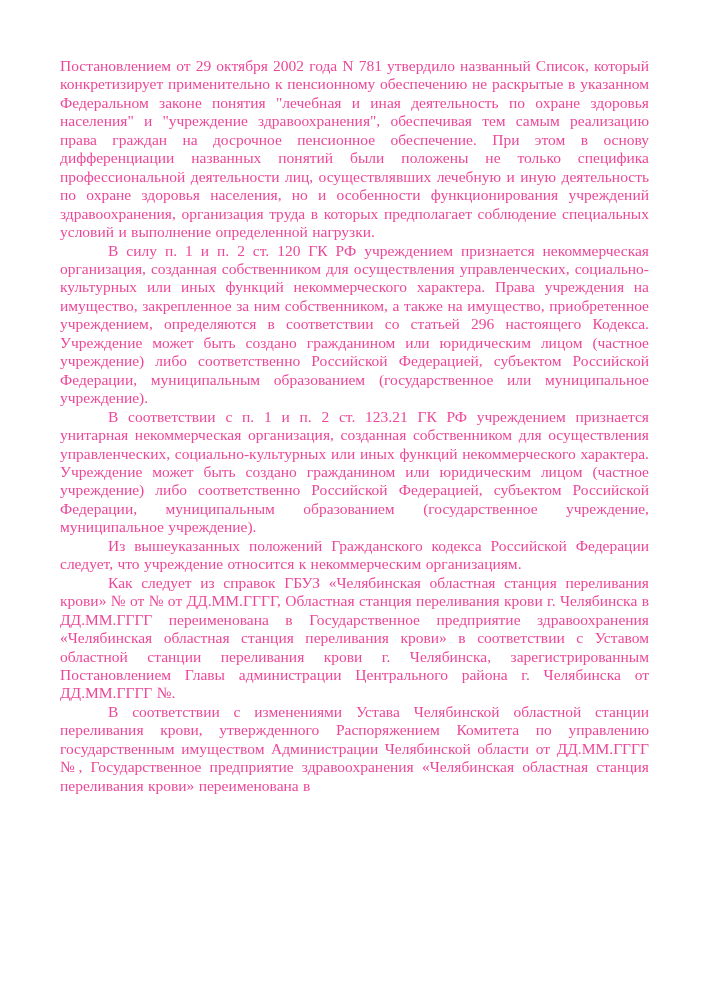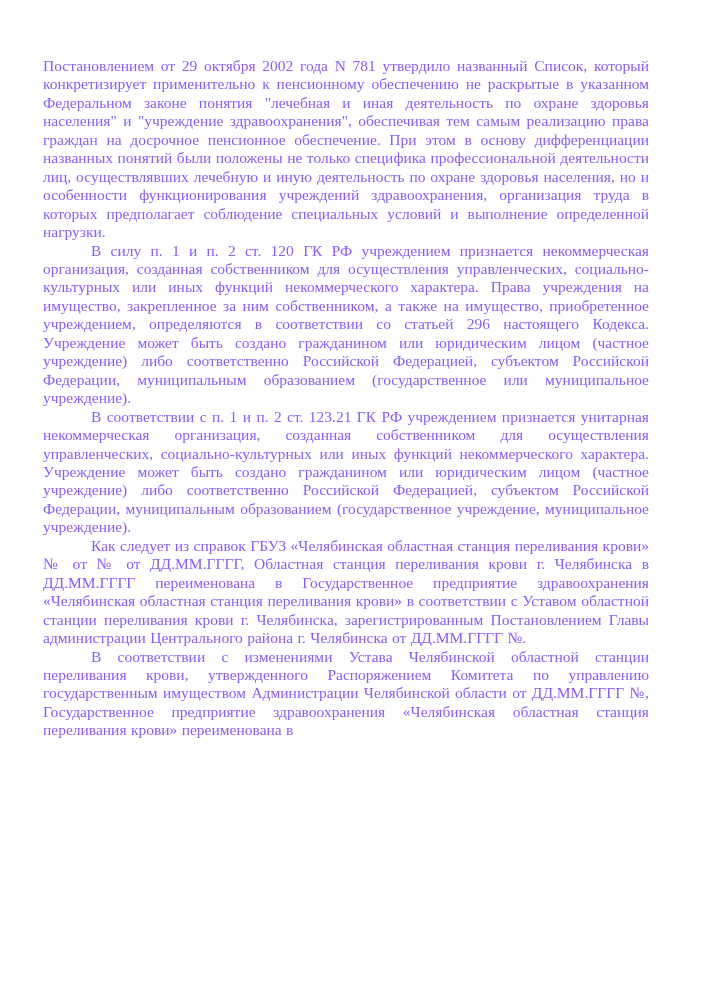--- a/index.html
+++ b/index.html
@@ -6,23 +6,23 @@
     margin: 0;
     padding: 0;
     background: #e8e8e8;
   }
   .page {
     position: relative;
     width: 707px;
     height: 1000px;
     margin: 0 auto;
     background: #ffffff;
-    color: #8b5cf6;
+    color: #ec4899;
     box-sizing: border-box;
-    padding: 57px 58px 0 43px;
+    padding: 57px 58px 0 60px;
     overflow: hidden;
   }
   .doc-body {
     font-family: "Liberation Serif", "DejaVu Serif", serif;
     font-size: 15.5px;
     line-height: 18.45px;
     text-align: justify;
     letter-spacing: 0;
   }
   .para {
@@ -36,16 +36,17 @@
   }
 </style>
 </head>
 <body>
 
 <main class="page">
   <div class="doc-body">
     <p class="para no-indent">Постановлением от 29 октября 2002 года N 781 утвердило названный Список, который конкретизирует применительно к пенсионному обеспечению не раскрытые в указанном Федеральном законе понятия "лечебная и иная деятельность по охране здоровья населения" и "учреждение здравоохранения", обеспечивая тем самым реализацию права граждан на досрочное пенсионное обеспечение. При этом в основу дифференциации названных понятий были положены не только специфика профессиональной деятельности лиц, осуществлявших лечебную и иную деятельность по охране здоровья населения, но и особенности функционирования учреждений здравоохранения, организация труда в которых предполагает соблюдение специальных условий и выполнение определенной нагрузки.</p>
     <p class="para">В силу п. 1 и п. 2 ст. 120 ГК РФ учреждением признается некоммерческая организация, созданная собственником для осуществления управленческих, социально-культурных или иных функций некоммерческого характера. Права учреждения на имущество, закрепленное за ним собственником, а также на имущество, приобретенное учреждением, определяются в соответствии со статьей 296 настоящего Кодекса. Учреждение может быть создано гражданином или юридическим лицом (частное учреждение) либо соответственно Российской Федерацией, субъектом Российской Федерации, муниципальным образованием (государственное или муниципальное учреждение).</p>
     <p class="para">В соответствии с п. 1 и п. 2 ст. 123.21 ГК РФ учреждением признается унитарная некоммерческая организация, созданная собственником для осуществления управленческих, социально-культурных или иных функций некоммерческого характера. Учреждение может быть создано гражданином или юридическим лицом (частное учреждение) либо соответственно Российской Федерацией, субъектом Российской Федерации, муниципальным образованием (государственное учреждение, муниципальное учреждение).</p>
+    <p class="para">Из вышеуказанных положений Гражданского кодекса Российской Федерации следует, что учреждение относится к некоммерческим организациям.</p>
     <p class="para">Как следует из справок ГБУЗ «Челябинская областная станция переливания крови» № от № от ДД.ММ.ГГГГ, Областная станция переливания крови г. Челябинска в ДД.ММ.ГГГГ переименована в Государственное предприятие здравоохранения «Челябинская областная станция переливания крови» в соответствии с Уставом областной станции переливания крови г. Челябинска, зарегистрированным Постановлением Главы администрации Центрального района г. Челябинска от ДД.ММ.ГГГГ №.</p>
     <p class="para">В соответствии с изменениями Устава Челябинской областной станции переливания крови, утвержденного Распоряжением Комитета по управлению государственным имуществом Администрации Челябинской области от ДД.ММ.ГГГГ №, Государственное предприятие здравоохранения «Челябинская областная станция переливания крови» переименована в</p>
   </div>
 </main>
 
 </body></html>

